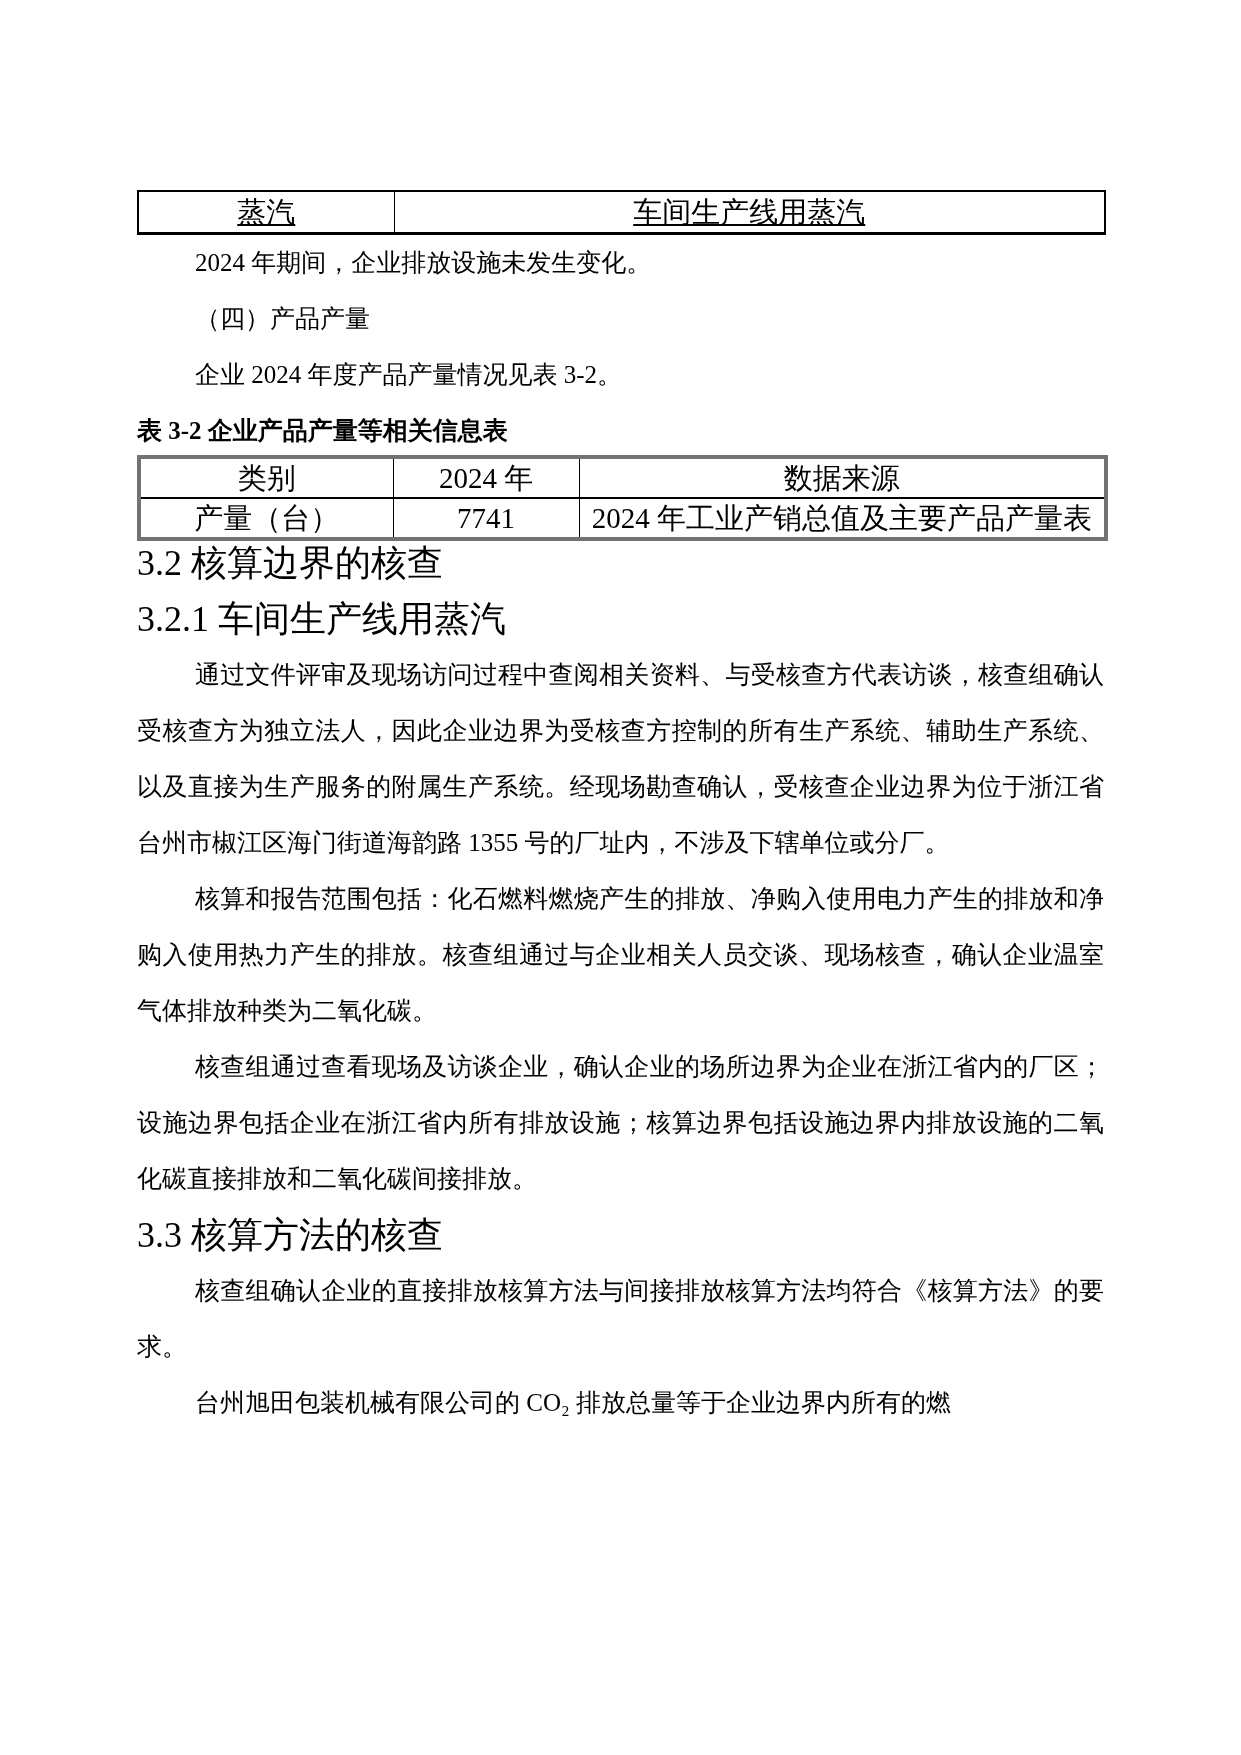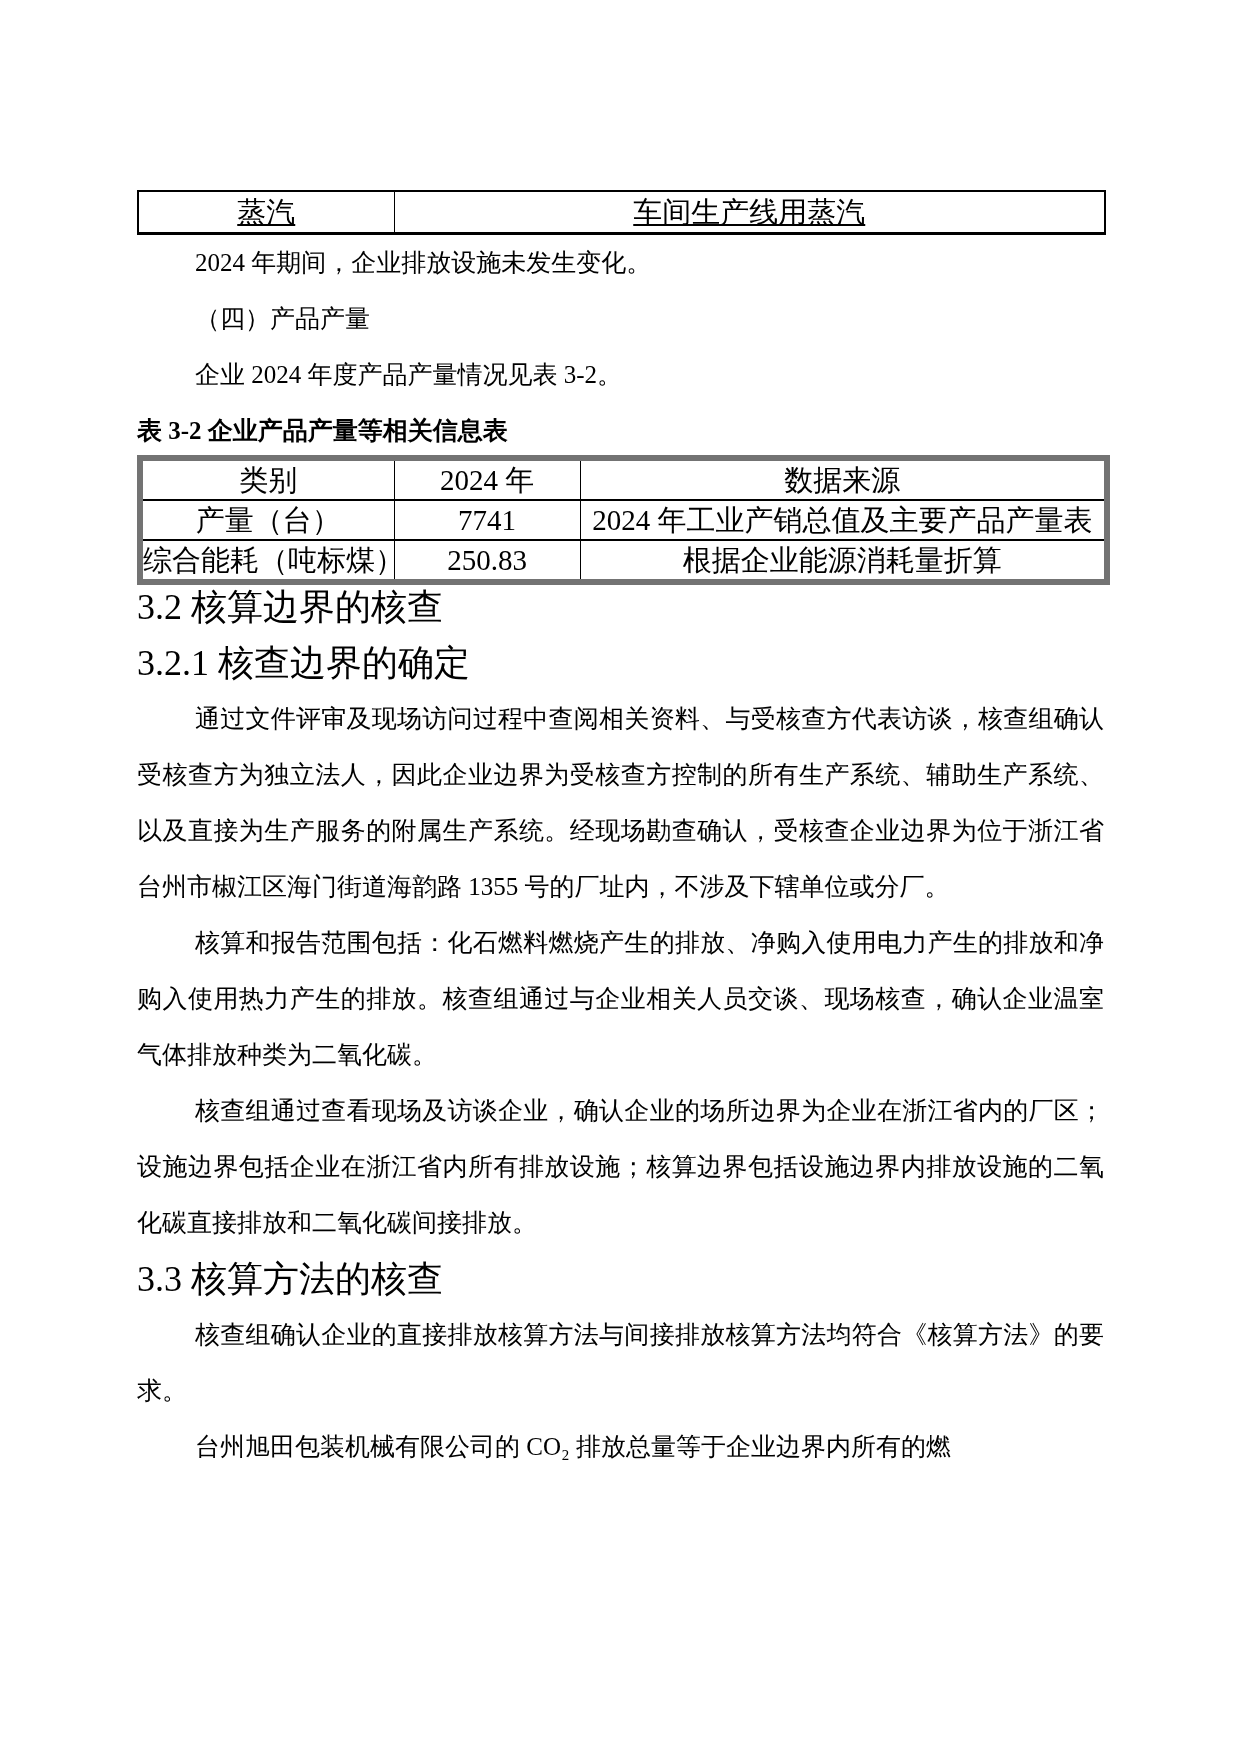--- a/index.html
+++ b/index.html
@@ -48,21 +48,21 @@
   }
   .table-title {
     font-weight: 700;
   }
   
   table.t32 {
     width: 967px;
     margin-top: -4px;
     margin-bottom: -6px;
     border-collapse: collapse;
-    border: 6px solid #737373;
+    border: 4px solid #737373;
     table-layout: fixed;
   }
   table.t32 td {
     border: 2px solid #000;
     border-left-width: 1px; border-right-width: 1px;
     height: 39px;
     text-align: center;
     vertical-align: middle;
     font-size: 29px;
     line-height: 38px;
@@ -104,30 +104,25 @@
       <tr>
         <td>类别</td>
         <td>2024 年</td>
         <td>数据来源</td>
       </tr>
       <tr>
         <td>产量（台）</td>
         <td>7741</td>
         <td>2024 年工业产销总值及主要产品产量表</td>
       </tr>
-      <tr>
-        <td>综合能耗（吨标煤）</td>
-        <td>250.83</td>
-        <td>根据企业能源消耗量折算</td>
-      </tr>
     </tbody>
   </table>
 
   <h3 class="heading">3.2 核算边界的核查</h3>
-  <h3 class="heading">3.2.1 核查边界的确定</h3>
+  <h3 class="heading">3.2.1 车间生产线用蒸汽</h3>
 
   <p class="body-text indent">通过文件评审及现场访问过程中查阅相关资料、与受核查方代表访谈，核查组确认受核查方为独立法人，因此企业边界为受核查方控制的所有生产系统、辅助生产系统、以及直接为生产服务的附属生产系统。经现场勘查确认，受核查企业边界为位于浙江省台州市椒江区海门街道海韵路 1355 号的厂址内，不涉及下辖单位或分厂。</p>
   <p class="body-text indent">核算和报告范围包括：化石燃料燃烧产生的排放、净购入使用电力产生的排放和净购入使用热力产生的排放。核查组通过与企业相关人员交谈、现场核查，确认企业温室气体排放种类为二氧化碳。</p>
   <p class="body-text indent">核查组通过查看现场及访谈企业，确认企业的场所边界为企业在浙江省内的厂区；设施边界包括企业在浙江省内所有排放设施；核算边界包括设施边界内排放设施的二氧化碳直接排放和二氧化碳间接排放。</p>
 
   <h3 class="heading">3.3 核算方法的核查</h3>
 
   <p class="body-text indent">核查组确认企业的直接排放核算方法与间接排放核算方法均符合《核算方法》的要求。</p>
   <p class="body-text indent">台州旭田包装机械有限公司的 CO₂ 排放总量等于企业边界内所有的燃</p>
 

